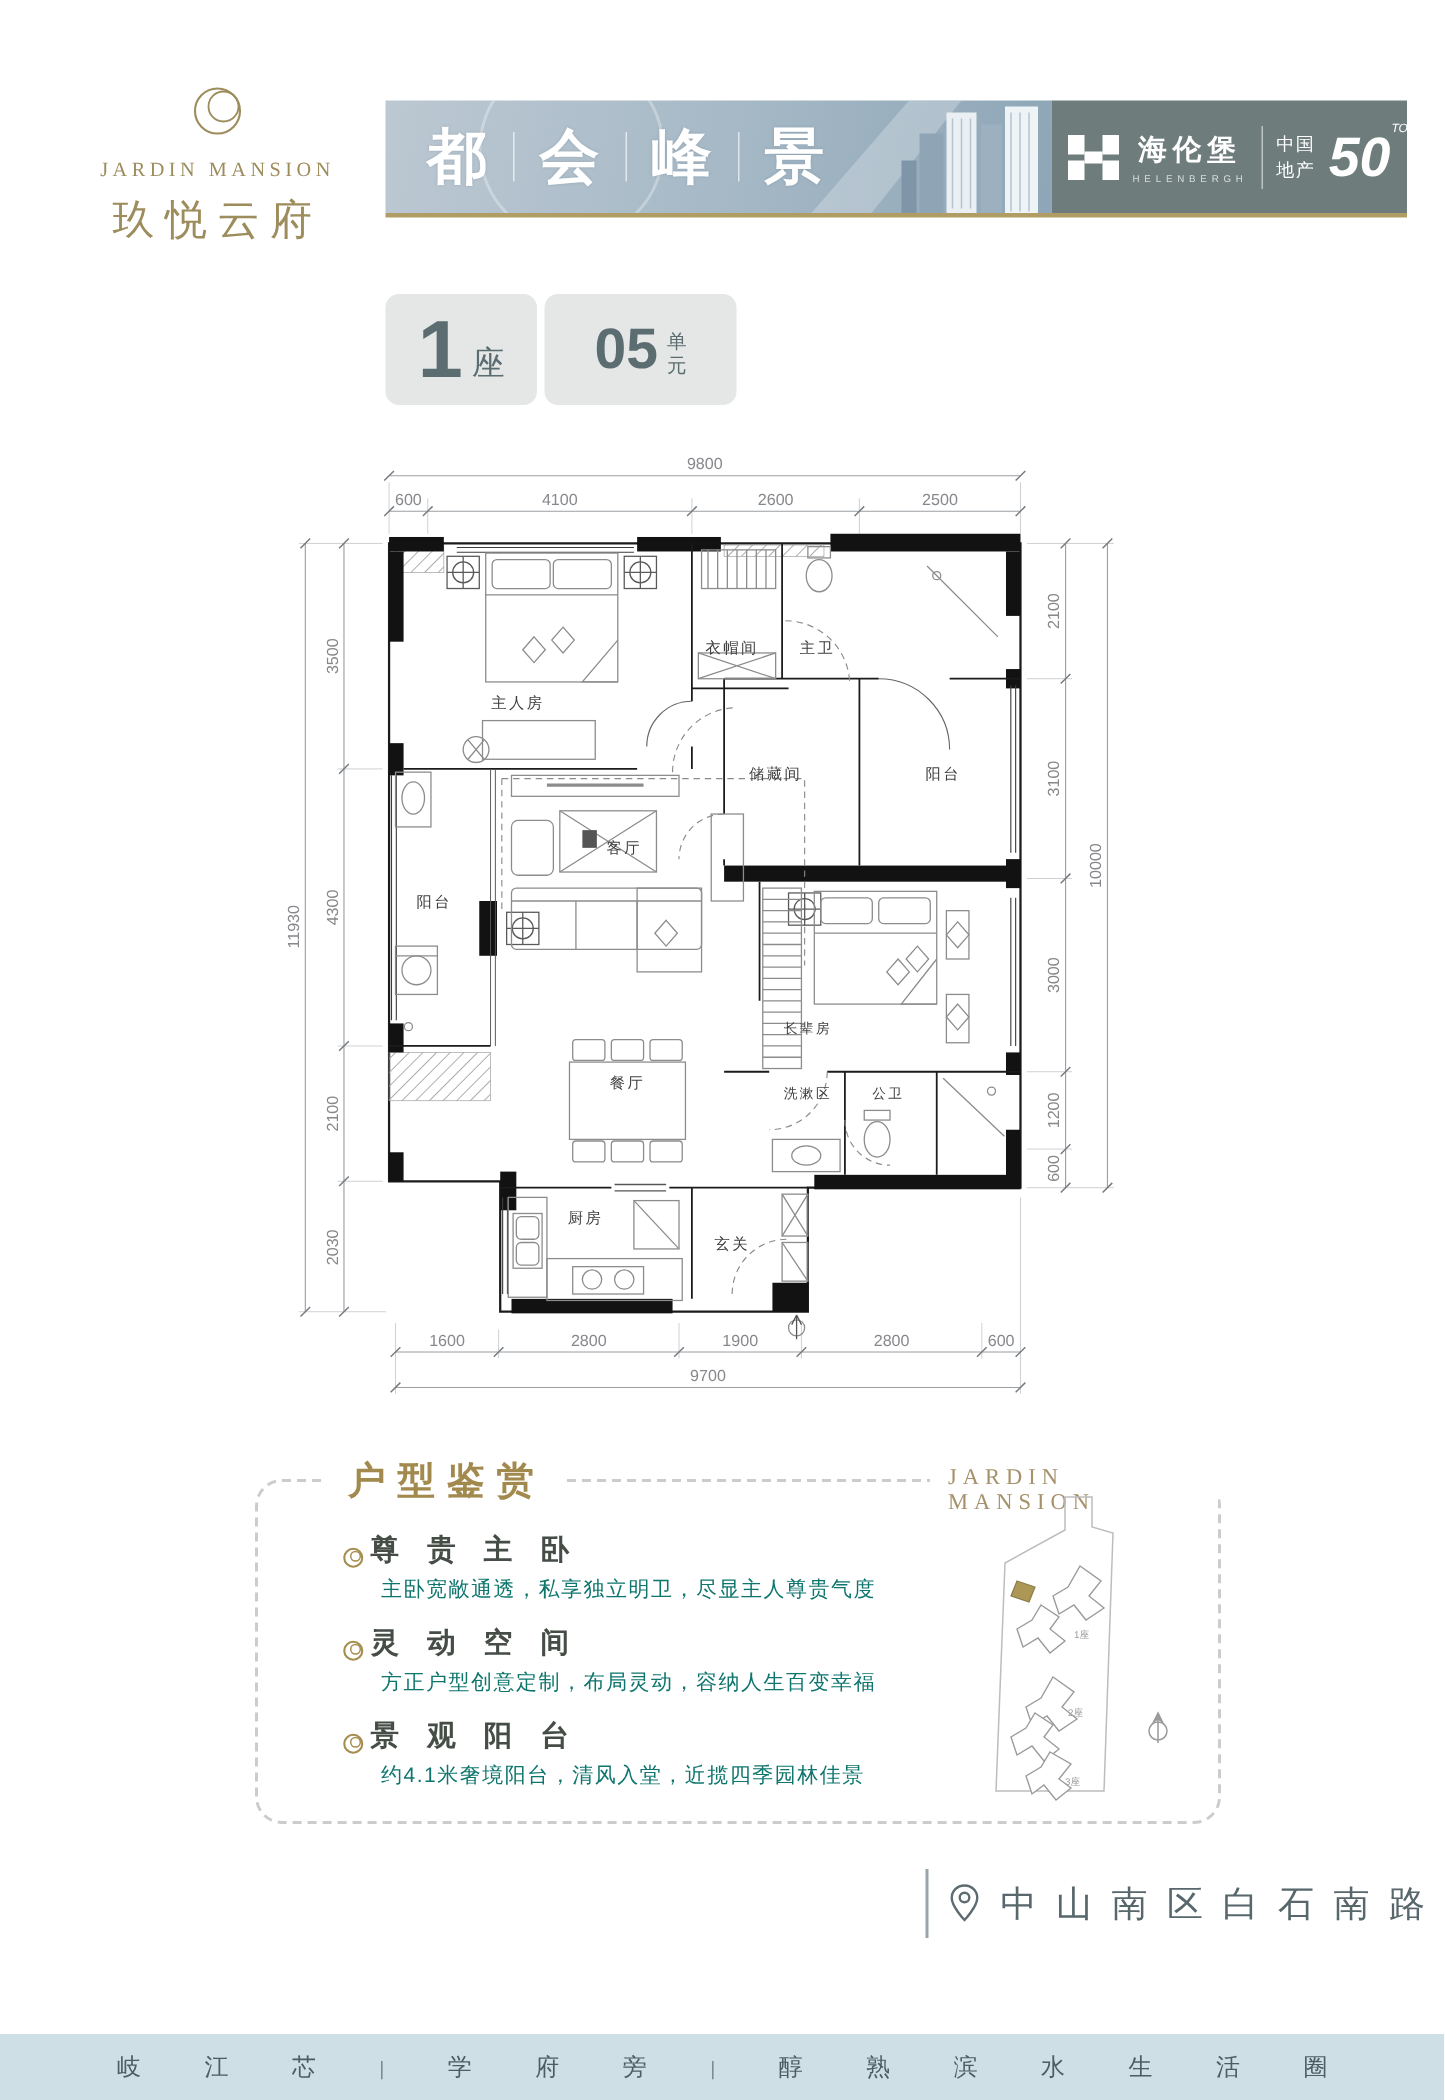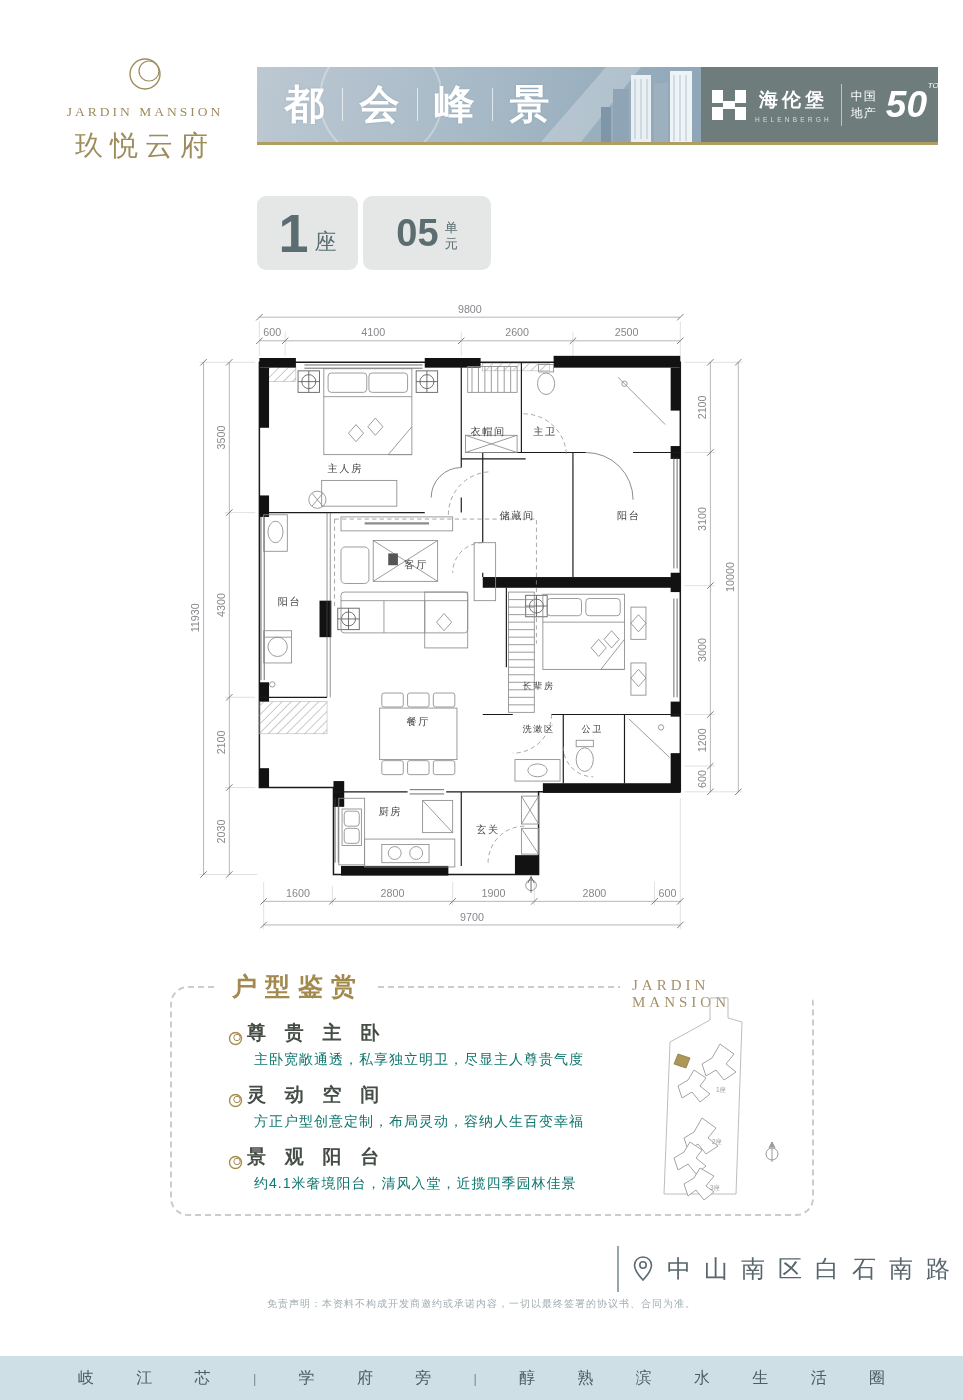--- a/index.html
+++ b/index.html
@@ -395,21 +395,20 @@
   </div>
 
   <div class="address-row">
     <div class="addr-div"></div>
     <svg width="22" height="28" viewBox="0 0 22 28">
       <path d="M11,2 C6,2 2.5,5.8 2.5,10.3 C2.5,16 11,25 11,25 C11,25 19.5,16 19.5,10.3 C19.5,5.8 16,2 11,2 Z" fill="none" stroke="#5c6c72" stroke-width="1.6"></path>
       <circle cx="11" cy="10" r="3.2" fill="none" stroke="#5c6c72" stroke-width="1.6"></circle>
     </svg>
     <span class="addr-text">中山南区白石南路</span>
   </div>
-  <div class="disclaimer">免责声明：本资料不构成开发商邀约或承诺内容，一切以最终签署的协议书、合同为准。</div>
 
   <div class="tagline-bar">
     <div class="tagline-in">
       <span>岐</span>
       <span>江</span>
       <span>芯</span>
       <span class="pipe">|</span>
       <span>学</span>
       <span>府</span>
       <span>旁</span>

